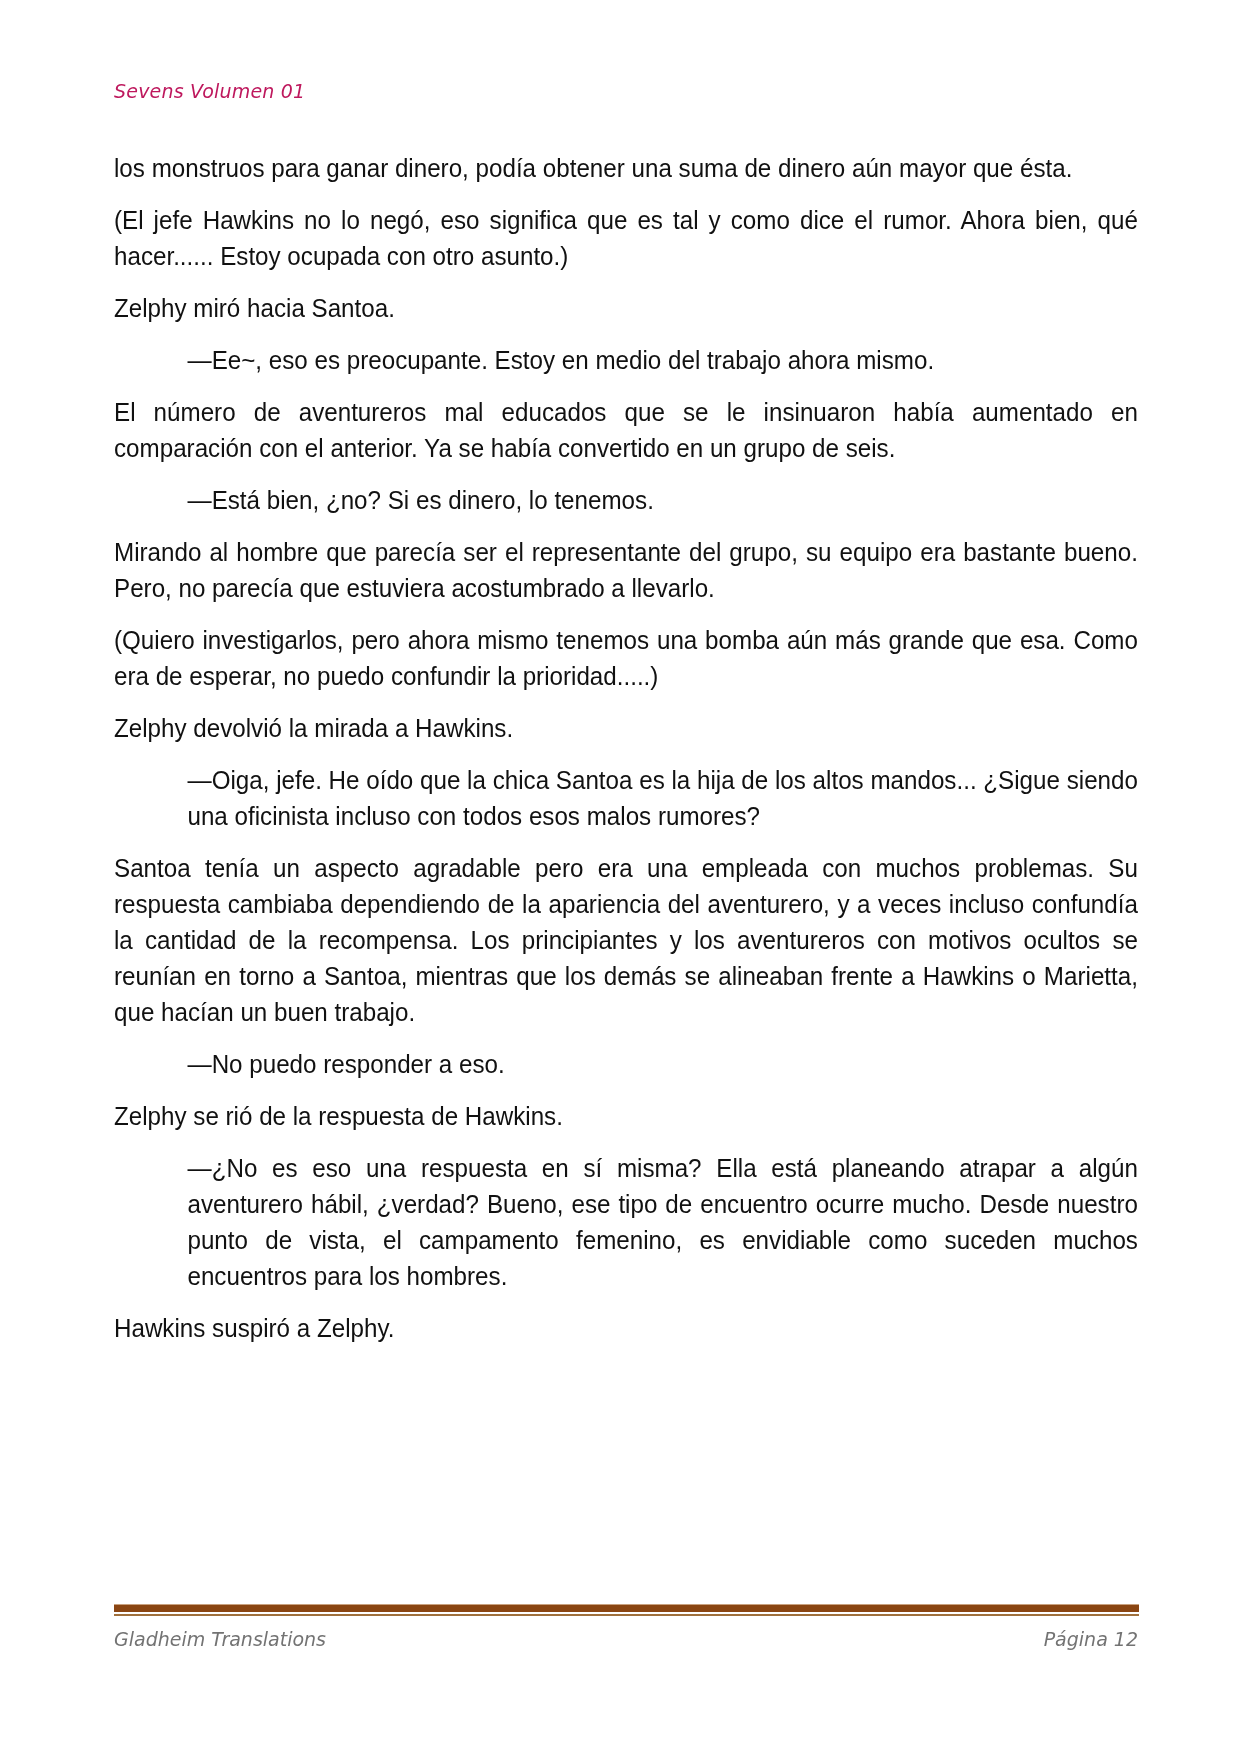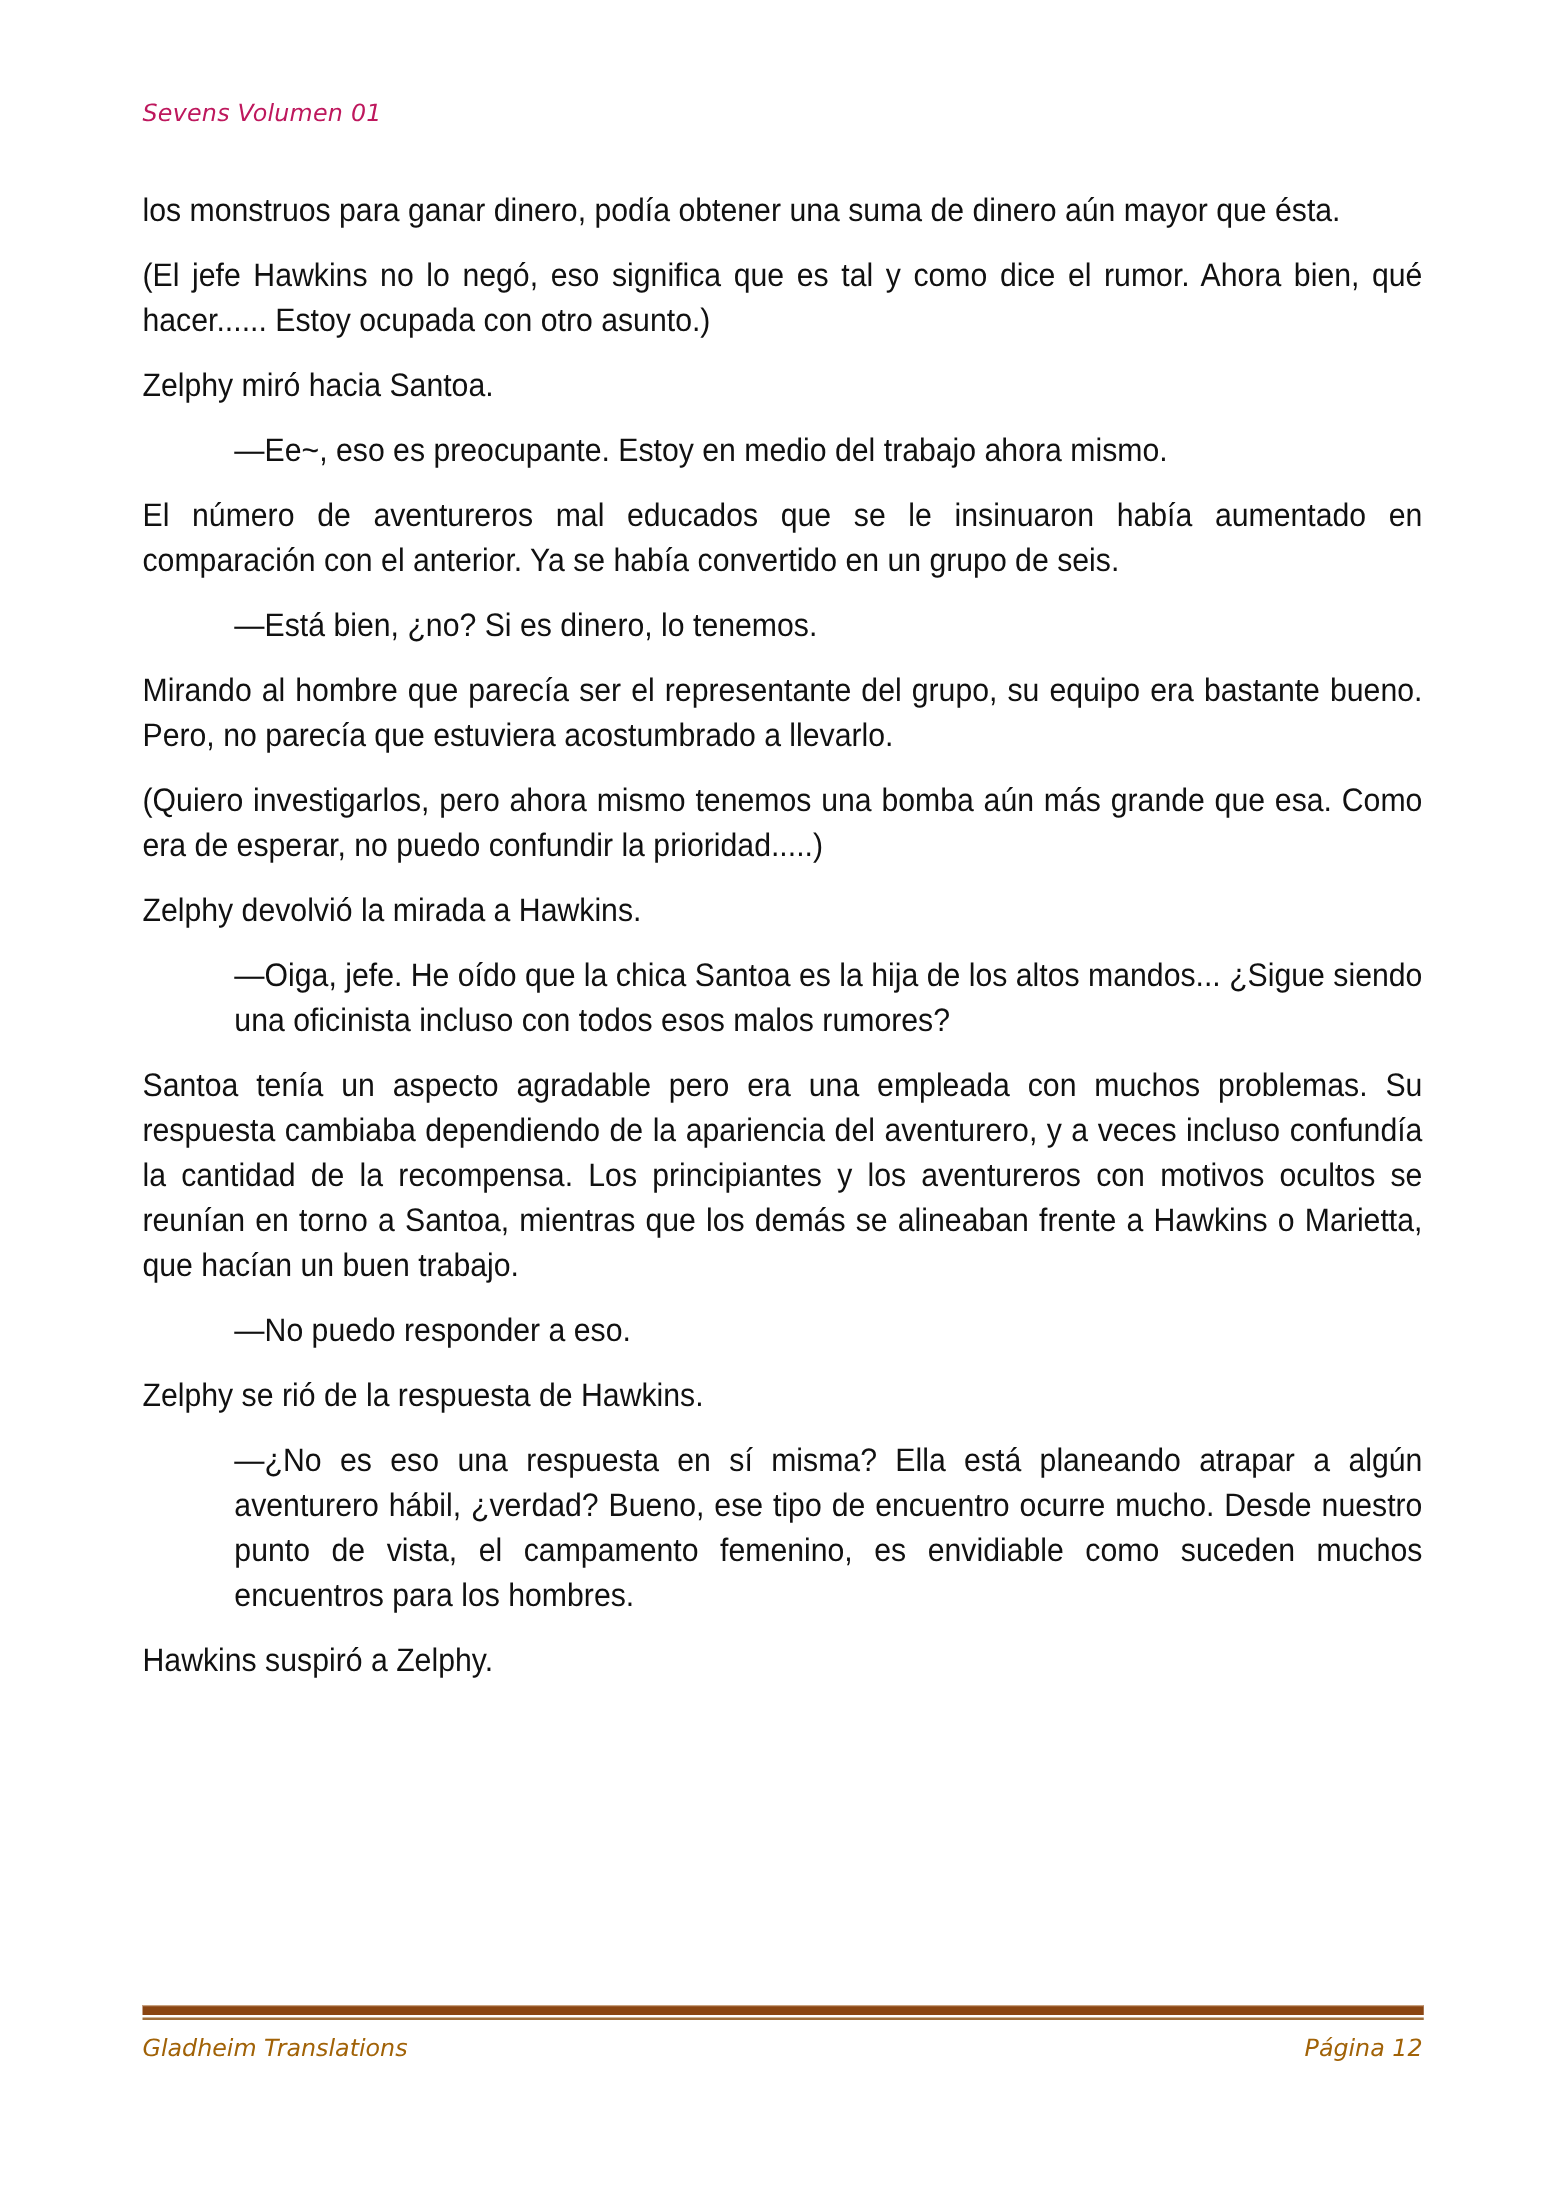--- a/index.html
+++ b/index.html
@@ -20,21 +20,21 @@
     .p { margin: 0 0 16px 0; text-align: justify; }
     .p.dialog { padding-left: 79px; }
     .footer-rule {
       position: absolute; left: 114px; top: 1604px; width: 1025px;
     }
     .footer-rule .thick { height: 7px; background: #8a4512; border-top: 1px solid #c8a17f; }
     .footer-rule .thin { height: 2px; background: #a0703c; margin-top: 2px; }
     .footer-left, .footer-right {
       position: absolute; top: 1628px;
       font-family: "DejaVu Sans", sans-serif; font-style: italic;
-      font-size: 19px; color: #a16207;
+      font-size: 19px; color: #737373;
     }
     .footer-left { left: 114px; }
     .footer-right { right: 103px; text-align: right; }
   </style>
 </head>
 <body>
 
 <div class="page">
   <div class="header">Sevens Volumen 01</div>
 

